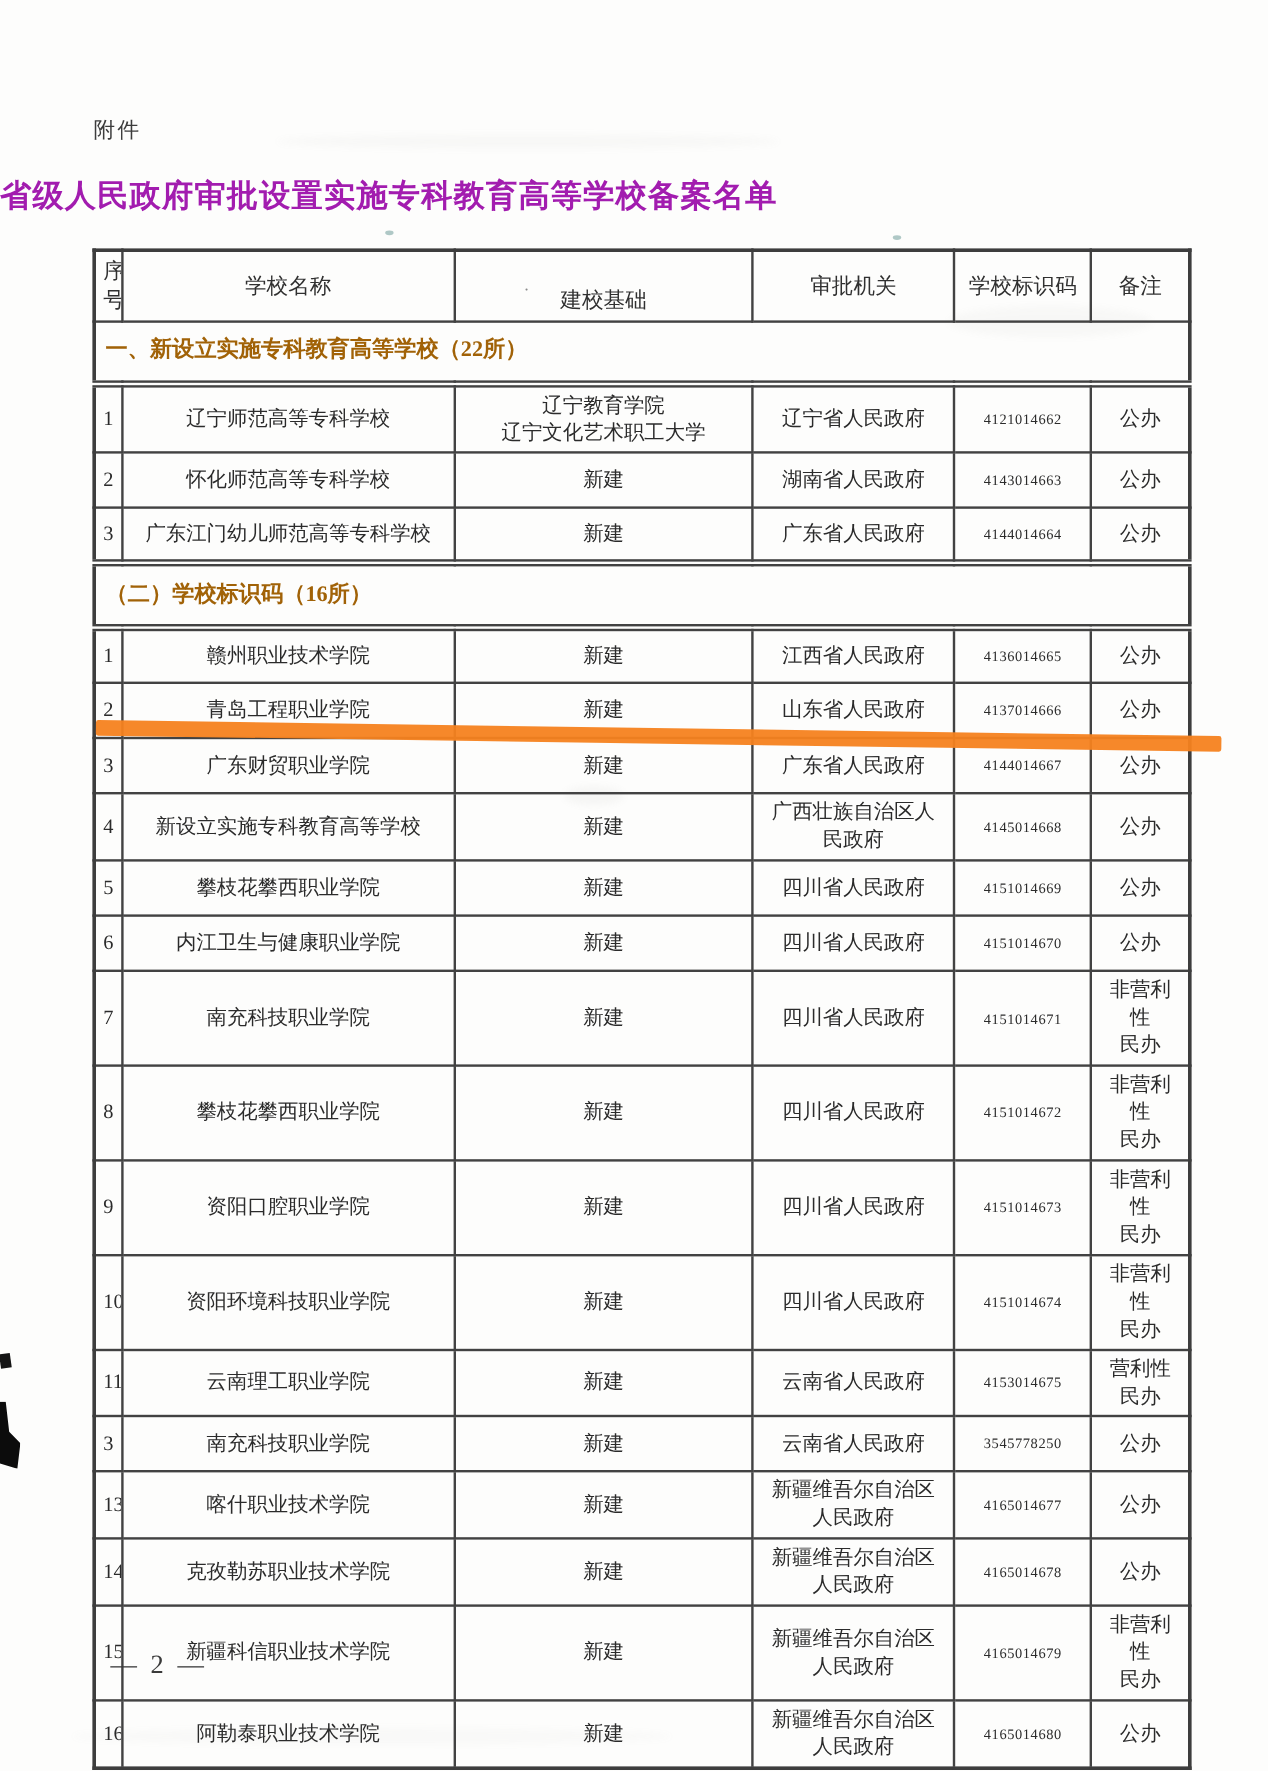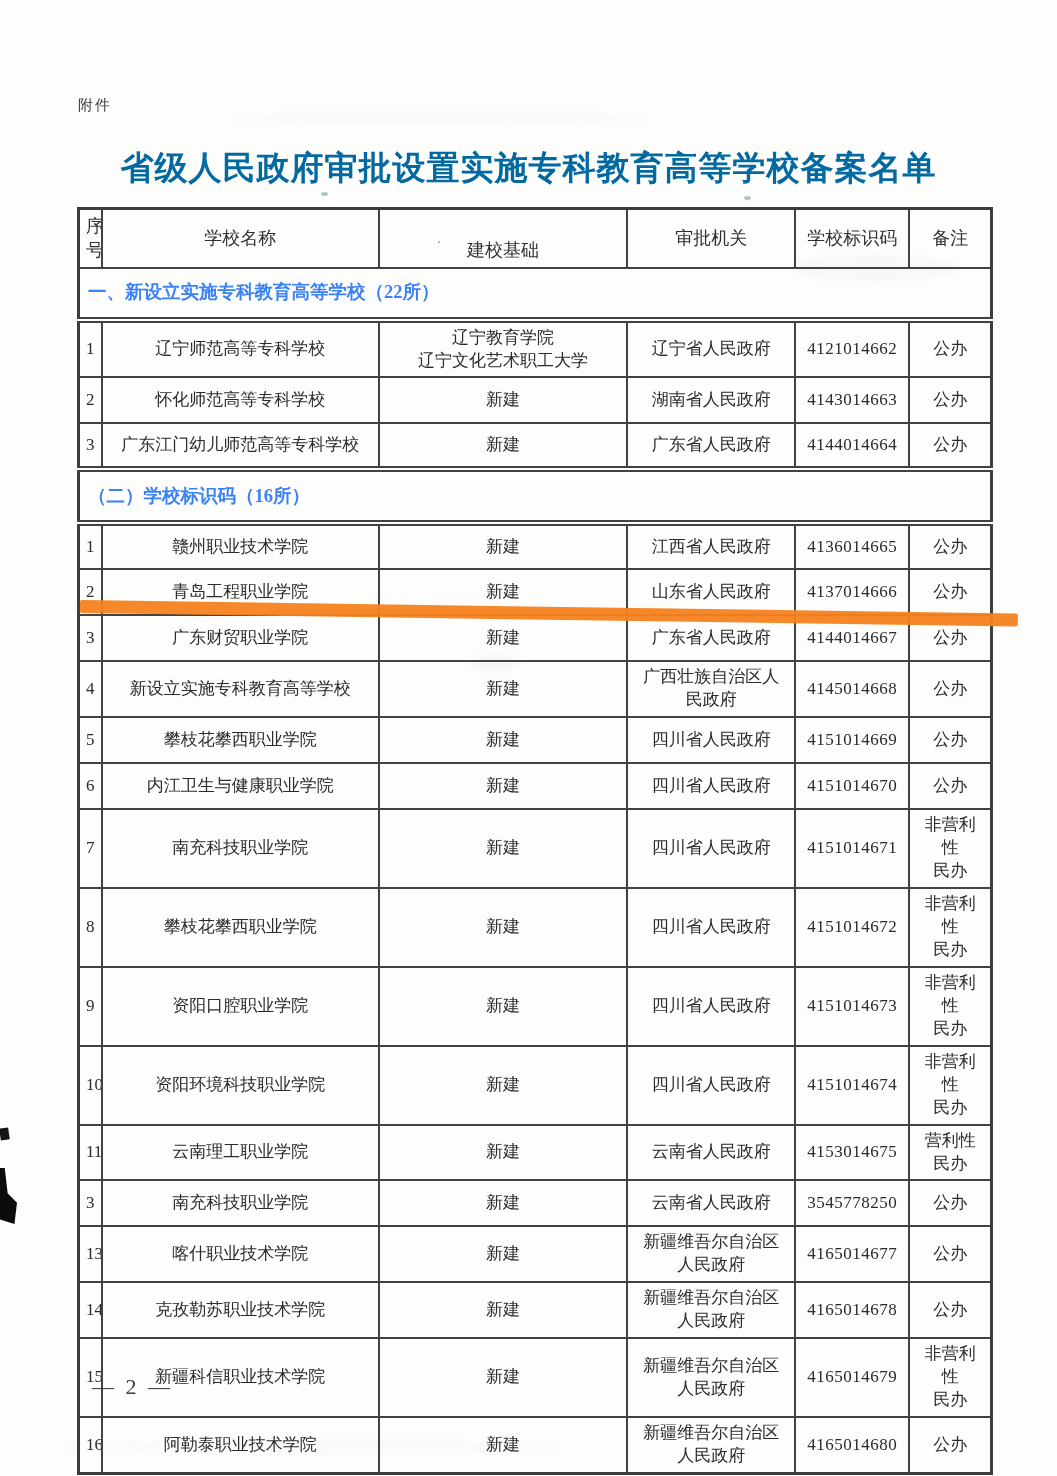--- a/index.html
+++ b/index.html
@@ -10,33 +10,33 @@
     margin: 0 auto;
     background: #fdfdfc;
     overflow: hidden;
     font-family: "Liberation Serif", serif;
     color: #2b2b2b;
   }
   .attachment-label {
     position: absolute;
     left: 78px;
     top: 96px;
-    font-size: 15px;
+    font-size: 18px;
     color: #3c3c3c;
     letter-spacing: 2px;
   }
   .doc-title {
     position: absolute;
     left: 0;
     top: 146px;
     width: 100%;
-    text-align: center;
-    font-size: 33px;
+    text-align: left;
+    font-size: 26px;
     font-weight: bold;
-    color: #0369a1;
+    color: #a21caf;
     letter-spacing: 1px;
   }
   table.main-table {
     position: absolute;
     left: 77px;
     top: 207px;
     width: 916px;
     border-collapse: collapse;
     table-layout: fixed;
     border: 3px solid #3d3d3d;
@@ -61,29 +61,29 @@
   .col-no { width: 23px; }
   .col-name { width: 277px; }
   .col-basis { width: 248px; }
   .col-authority { width: 168px; }
   .col-code { width: 114px; }
   .col-remark { width: 82px; }
   tr.section-row td, tr.subsection-row td {
     text-align: left;
     font-weight: bold;
     font-size: 18.5px;
-    color: #3b82f6;
+    color: #a16207;
     padding-left: 8px;
     height: 40px;
     border-top: 6px double #424242;
     border-bottom: 6px double #424242;
   }
   tr.section-row td { border-top: 2px solid #424242; }
   tr.data-row { height: 46px; }
-  tr.data-row td.code-cell { letter-spacing: 0.5px; font-size: 17px; }
+  tr.data-row td.code-cell { letter-spacing: 0.5px; font-size: 12px; }
   .header-dot {
     position: absolute;
     left: 23%;
     top: 42%;
     font-size: 14px;
     color: #8a8a8a;
   }
   .highlight-line {
     position: absolute;
     left: 80px;

